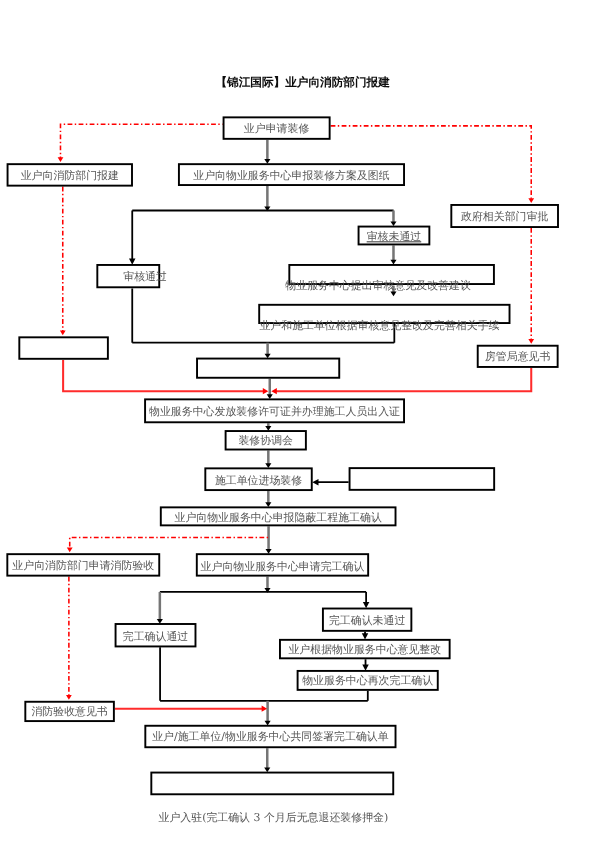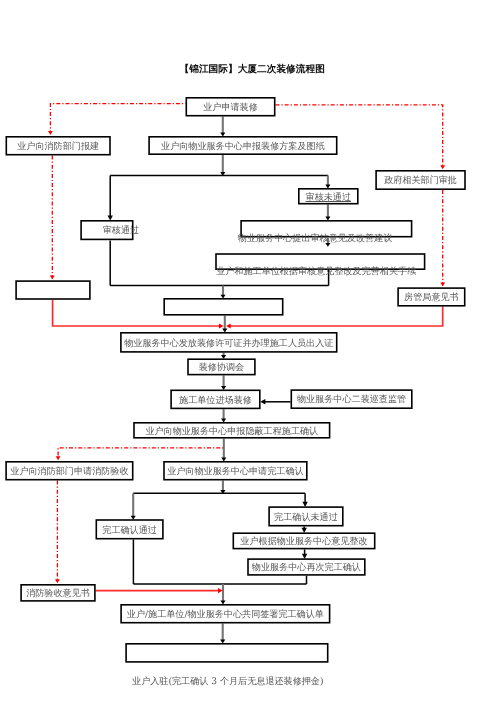--- a/index.html
+++ b/index.html
@@ -14,21 +14,21 @@
         white-space:nowrap;color:#555;font-size:9.1px;line-height:1;
         display:flex;align-items:center;justify-content:center;z-index:3;}
   .node > span{display:block;position:relative;top:1.9px;}
   svg#edges{position:absolute;left:0;top:0;width:496px;height:702px;z-index:1;}
   svg#boxes{position:absolute;left:0;top:0;width:496px;height:702px;z-index:2;}
 </style>
 </head>
 <body>
 
 <div id="stage">
-  <div id="title">【锦江国际】大厦二次装修流程图</div>
+  <div id="title">【锦江国际】业户向消防部门报建</div>
   <svg id="boxes" viewBox="0 0 496 702" width="496" height="702">
       <rect x="186.3" y="97.8" width="88.4" height="17.9" fill="#ffffff" stroke="#000000" stroke-width="1.6"></rect>
       <rect x="6.3" y="136.8" width="103.7" height="17.9" fill="#ffffff" stroke="#000000" stroke-width="1.6"></rect>
       <rect x="149.10000000000002" y="136.8" width="187.6" height="17.4" fill="#ffffff" stroke="#000000" stroke-width="1.6"></rect>
       <rect x="376.1" y="170.8" width="88.9" height="18.4" fill="#ffffff" stroke="#000000" stroke-width="1.6"></rect>
       <rect x="298.8" y="188.8" width="59" height="14.9" fill="#ffffff" stroke="#000000" stroke-width="1.6"></rect>
       <rect x="81.1" y="220.8" width="51.6" height="18.599999999999998" fill="#ffffff" stroke="#000000" stroke-width="1.6"></rect>
       <rect x="241.10000000000002" y="220.8" width="170.5" height="15.9" fill="#ffffff" stroke="#000000" stroke-width="1.6"></rect>
       <rect x="216" y="254" width="208.6" height="15.200000000000001" fill="#ffffff" stroke="#000000" stroke-width="1.6"></rect>
       <rect x="16.1" y="281.1" width="73.80000000000001" height="17.9" fill="#ffffff" stroke="#000000" stroke-width="1.6"></rect>
@@ -146,30 +146,27 @@
     </div>
     <div class="node" style="left: 120.1px; top: 332px; width: 217.4px; height: 20.7px;">
       <span>物业服务中心发放装修许可证并办理施工人员出入证</span>
     </div>
     <div class="node" style="left: 187.2px; top: 358.4px; width: 68.5px; height: 17px;">
       <span>装修协调会</span>
     </div>
     <div class="node" style="left: 170.3px; top: 389.5px; width: 90.3px; height: 19.7px;">
       <span>施工单位进场装修</span>
     </div>
-    <div class="node" style="left: 290.5px; top: 389.3px; width: 122.1px; height: 19.7px;">
-      <span>物业服务中心二装巡查监管</span>
-    </div>
     <div class="node" style="left: 133.2px; top: 422px; width: 197.2px; height: 16.6px;">
       <span>业户向物业服务中心申报隐蔽工程施工确认</span>
     </div>
     <div class="node" style="left: 5.3px; top: 461px; width: 128.2px; height: 19.5px;">
       <span>业户向消防部门申请消防验收</span>
     </div>
-    <div class="node" style="left: 163.2px; top: 461px; width: 144.4px; height: 19.5px;">
+    <div class="node" style="left: 163.2px; top: 461px; width: 144.4px; height: 19.5px; font-family: Liberation Mono, monospace;">
       <span>业户向物业服务中心申请完工确认</span>
     </div>
     <div class="node" style="left: 95.5px; top: 519.2px; width: 68.2px; height: 20.3px;">
       <span>完工确认通过</span>
     </div>
     <div class="node" style="left: 268.3px; top: 506.3px; width: 75.3px; height: 20.2px;">
       <span>完工确认未通过</span>
     </div>
     <div class="node" style="left: 232.5px; top: 532.4px; width: 143px; height: 17px;">
       <span>业户根据物业服务中心意见整改</span>

